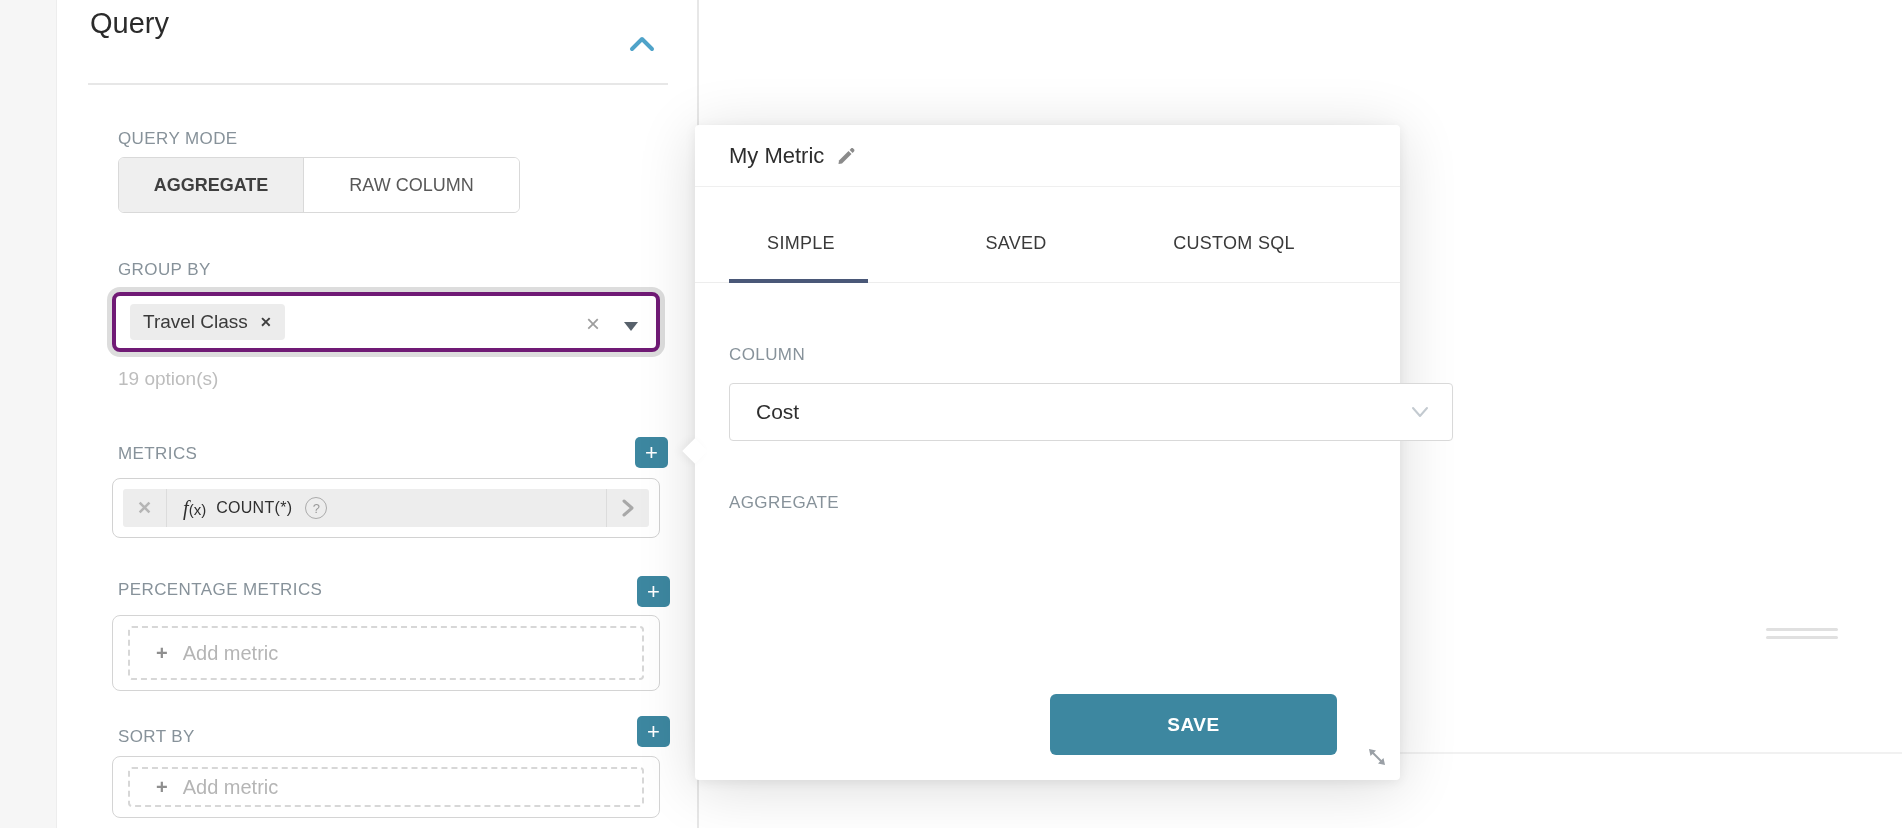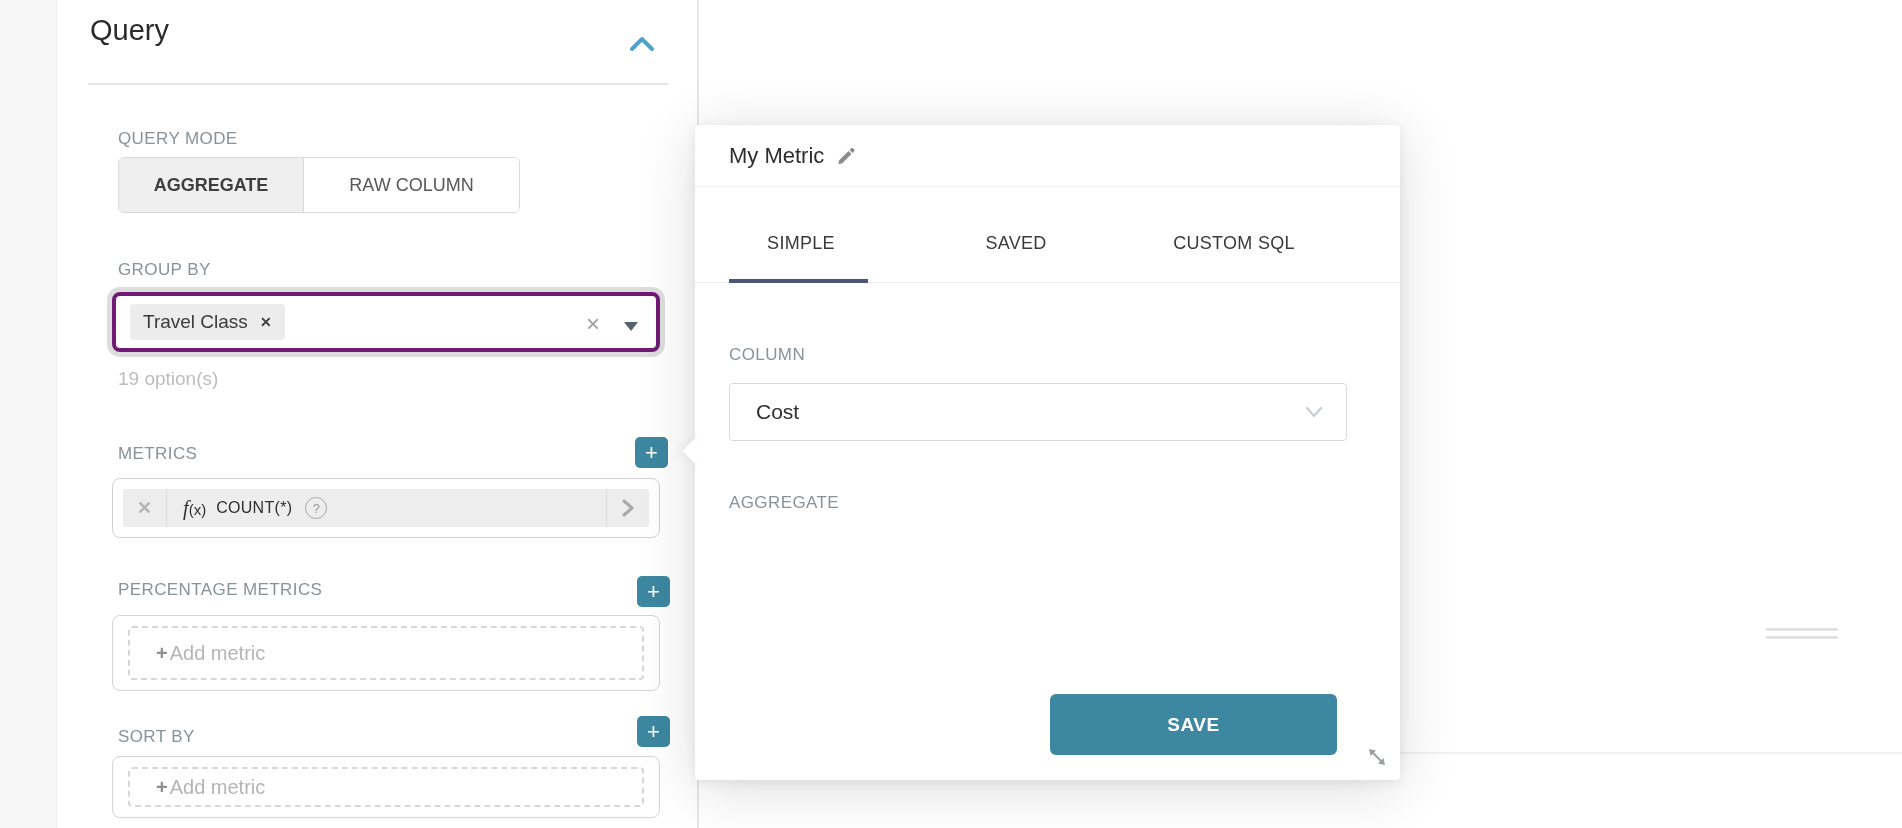--- a/index.html
+++ b/index.html
@@ -9,21 +9,21 @@
 
   
   #left-strip { left:0; top:0; width:57px; height:828px; background:#f6f6f6; border-right:1px solid #ededed; }
   #v-divider { left:697px; top:0; width:2px; height:828px; background:#e7e7e7; }
   #chart-bottom-line { left:700px; top:752px; width:1202px; height:2px; background:#f1f1f1; }
   .handle-bar { width:72px; height:3px; background:#e0e0e0; border-radius:2px; }
   #handle-bar-1 { left:1766px; top:628px; }
   #handle-bar-2 { left:1766px; top:636px; }
 
   
-  #query-title { left:90px; top:14px; font-size:29px; color:#2b2b2b; }
+  #query-title { left:90px; top:7px; font-size:29px; color:#2b2b2b; }
   #collapse-btn { left:626px; top:32px; width:32px; height:24px; cursor:pointer; }
   #title-divider { left:88px; top:83px; width:580px; height:2px; background:#e7e7e7; }
 
   .ctl-label { font-size:17px; color:#87929a; letter-spacing:.4px;text-align:center; }
   #qm-label { left:118px; top:129px; }
   #gb-label { left:118px; top:260px; }
   #metrics-label { left:118px; top:444px; }
   #pm-label { left:118px; top:580px; }
   #sb-label { left:118px; top:727px; }
 
@@ -60,21 +60,21 @@
                  color:#9a9a9a; font-size:13px; display:flex; align-items:center; justify-content:center; }
   #metric-spacer { flex:1; }
   #metric-expand { width:42px; align-self:stretch; display:flex; align-items:center; justify-content:center; cursor:pointer; }
 
   .ghost-box { position:absolute; border:1px solid #d4d4d4; border-radius:8px; background:#fff; }
   #pm-box { left:112px; top:615px; width:548px; height:76px; }
   #sb-box { left:112px; top:756px; width:548px; height:62px; }
   .ghost-dashed { position:absolute; left:15px; right:15px; top:10px; bottom:10px; border:2px dashed #d7d7d7;
                   border-radius:4px; display:flex; align-items:center; cursor:pointer; }
   .ghost-plus { margin-left:26px; color:#8f8f8f; font-size:20px; font-weight:700; }
-  .ghost-text { margin-left:2px; color:#b5b5b5; font-size:20px; }
+  .ghost-text { margin-left:15px; color:#b5b5b5; font-size:20px; }
 
   
   #popover { left:695px; top:125px; width:705px; height:655px; background:#fff; border-radius:4px;
              box-shadow:0 8px 60px rgba(0,0,0,.14), 0 2px 12px rgba(0,0,0,.07); }
   #popover-arrow { position:absolute; left:-9px; top:317px; width:18px; height:18px; background:#fff;
                    transform:rotate(45deg); box-shadow:-3px 3px 8px rgba(0,0,0,.05); }
   #popover-header { position:absolute; left:0; top:0; width:705px; height:62px; border-bottom:1px solid #efefef;
                     display:flex; align-items:center; padding-left:34px; }
   #popover-title { font-size:22px; color:#2d2d2d; }
   #edit-title-btn { margin-left:12px; cursor:pointer; display:flex; }
@@ -83,21 +83,21 @@
   .tab { position:absolute; top:46px; transform:translateX(-50%); font-size:18px; color:#3a3a3a;
          letter-spacing:.3px; cursor:pointer; white-space:nowrap; }
   #tab-simple { left:106px; }
   #tab-saved  { left:321px; }
   #tab-custom { left:539px; }
   #tab-underline { position:absolute; left:34px; bottom:-1px; width:139px; height:4px; background:#4a5878; }
 
   .pop-label { position:absolute; left:34px; font-size:17px; color:#87929a; letter-spacing:.4px; }
   #column-label { top:220px; }
   #aggregate-label { top:368px; }
-  .pop-select { position:absolute; left:34px; width:618px; height:58px; border:1px solid #d9d9d9; border-radius:4px;
+  .pop-select { position:absolute; left:34px; width:724px; height:58px; border:1px solid #d9d9d9; border-radius:4px;
                 background:#fff; display:flex; align-items:center; cursor:pointer; }
   #column-select { top:258px; }
   #aggregate-select { top:406px; }
   .pop-select .val { margin-left:26px; font-size:21px; color:#2e2e2e; }
   .pop-select .chev { position:absolute; right:22px; top:21px; }
 
   #close-btn { position:absolute; left:34px; top:569px; width:288px; height:61px; background:#e6f2f6; border:none;
                border-radius:6px; color:#2f7e98; font-size:19px; font-weight:700; letter-spacing:.6px; cursor:pointer;
                font-family:"Liberation Sans", sans-serif; }
   #save-btn { position:absolute; left:355px; top:569px; width:287px; height:61px; background:#3d87a0; border:none;

